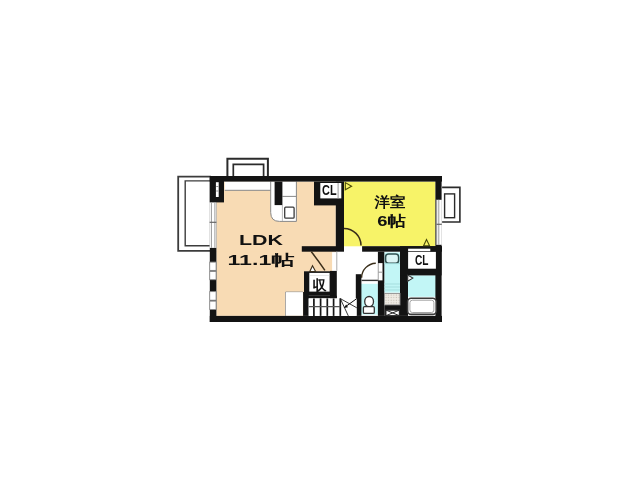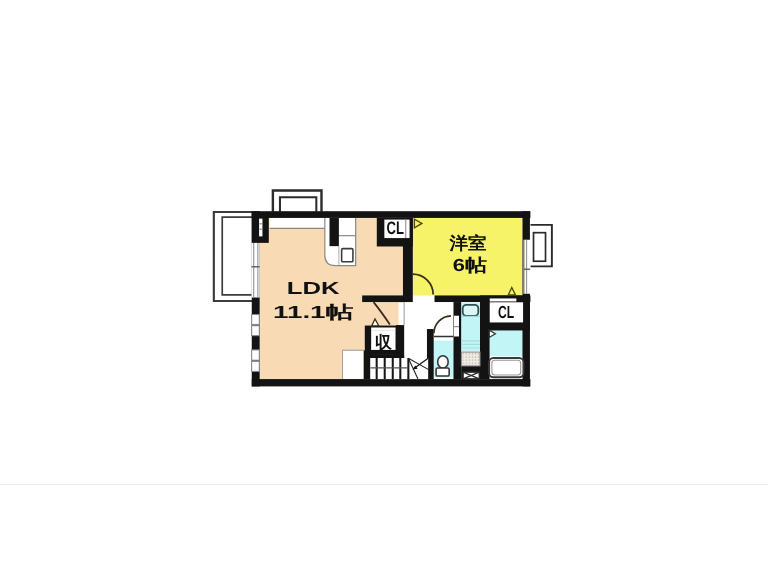--- a/index.html
+++ b/index.html
@@ -1,16 +1,16 @@
 <!DOCTYPE html>
 <html><head>
 <meta charset="utf-8">
 <style>
   html,body{margin:0;padding:0;background:#fff;}
-  .page{width:640px;height:404px;position:relative;background:#c4b5fd;overflow:hidden;}
+  .page{width:640px;height:404px;position:relative;background:#0369a1;overflow:hidden;}
   text{font-family:"Liberation Sans",sans-serif;font-weight:bold;fill:#111;}
 </style>
 </head>
 <body>
 <div class="page">
 <svg width="640" height="480" viewBox="0 0 640 480">
 <defs>
 <pattern id="dots" width="2.6" height="2.6" patternUnits="userSpaceOnUse">
   <rect width="2.6" height="2.6" fill="#EFEBE4"></rect>
   <circle cx="1.1" cy="1.1" r="0.55" fill="#b3ab9e"></circle>

